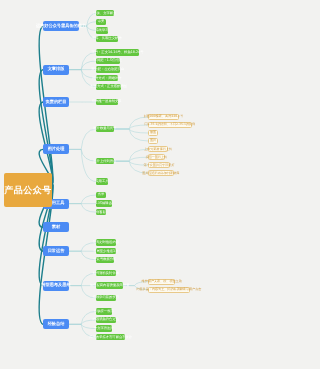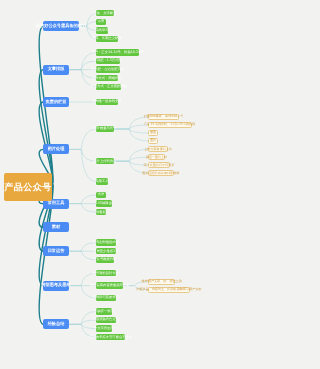--- a/index.html
+++ b/index.html
@@ -159,14 +159,14 @@
     <div class="node node-l2" style="left: 96px; top: 270px; width: 19.6px; height: 6.4px;">如何涨粉及转化率</div>
     <div class="node node-l2" style="left: 96px; top: 282.4px; width: 27.4px; height: 6.4px;">如何提高内容质量及阅读量</div>
     <div class="node node-l3" style="left: 148px; top: 278.6px; width: 27.4px; height: 6px;">维护用户关系、粉、粉丝互动</div>
     <div class="node node-l3" style="left: 148px; top: 286.6px; width: 41.8px; height: 6px;">内容质量：内容为王、好的标题能吸引用户点击</div>
     <div class="node node-l2" style="left: 96px; top: 294.8px; width: 19.6px; height: 6.4px;">持续学习新的技巧</div>
     <div class="node node-l1" style="left: 43px; top: 319.3px; width: 26px; height: 10px;">经验总结</div>
     <div class="node node-l2" style="left: 96px; top: 308.2px; width: 15.7px; height: 6.4px;">排版统一规范</div>
     <div class="node node-l2" style="left: 96px; top: 316.8px; width: 19.6px; height: 6.4px;">内容选题符合定位</div>
     <div class="node node-l2" style="left: 96px; top: 325.4px; width: 15.7px; height: 6.4px;">先文字后图片</div>
     <div class="node node-l2" style="left: 96px; top: 334px; width: 29.35px; height: 6.4px;">持续的坚持才有可能会有收获</div>
-    <div class="node node-root" style="left: 4px; top: 173px; width: 48px; height: 28px;">产品公众号</div>
+    <div class="node node-root" style="left: 4px; top: 173px; width: 48px; height: 34px;">产品公众号</div>
   </div>
 
 </body></html>

